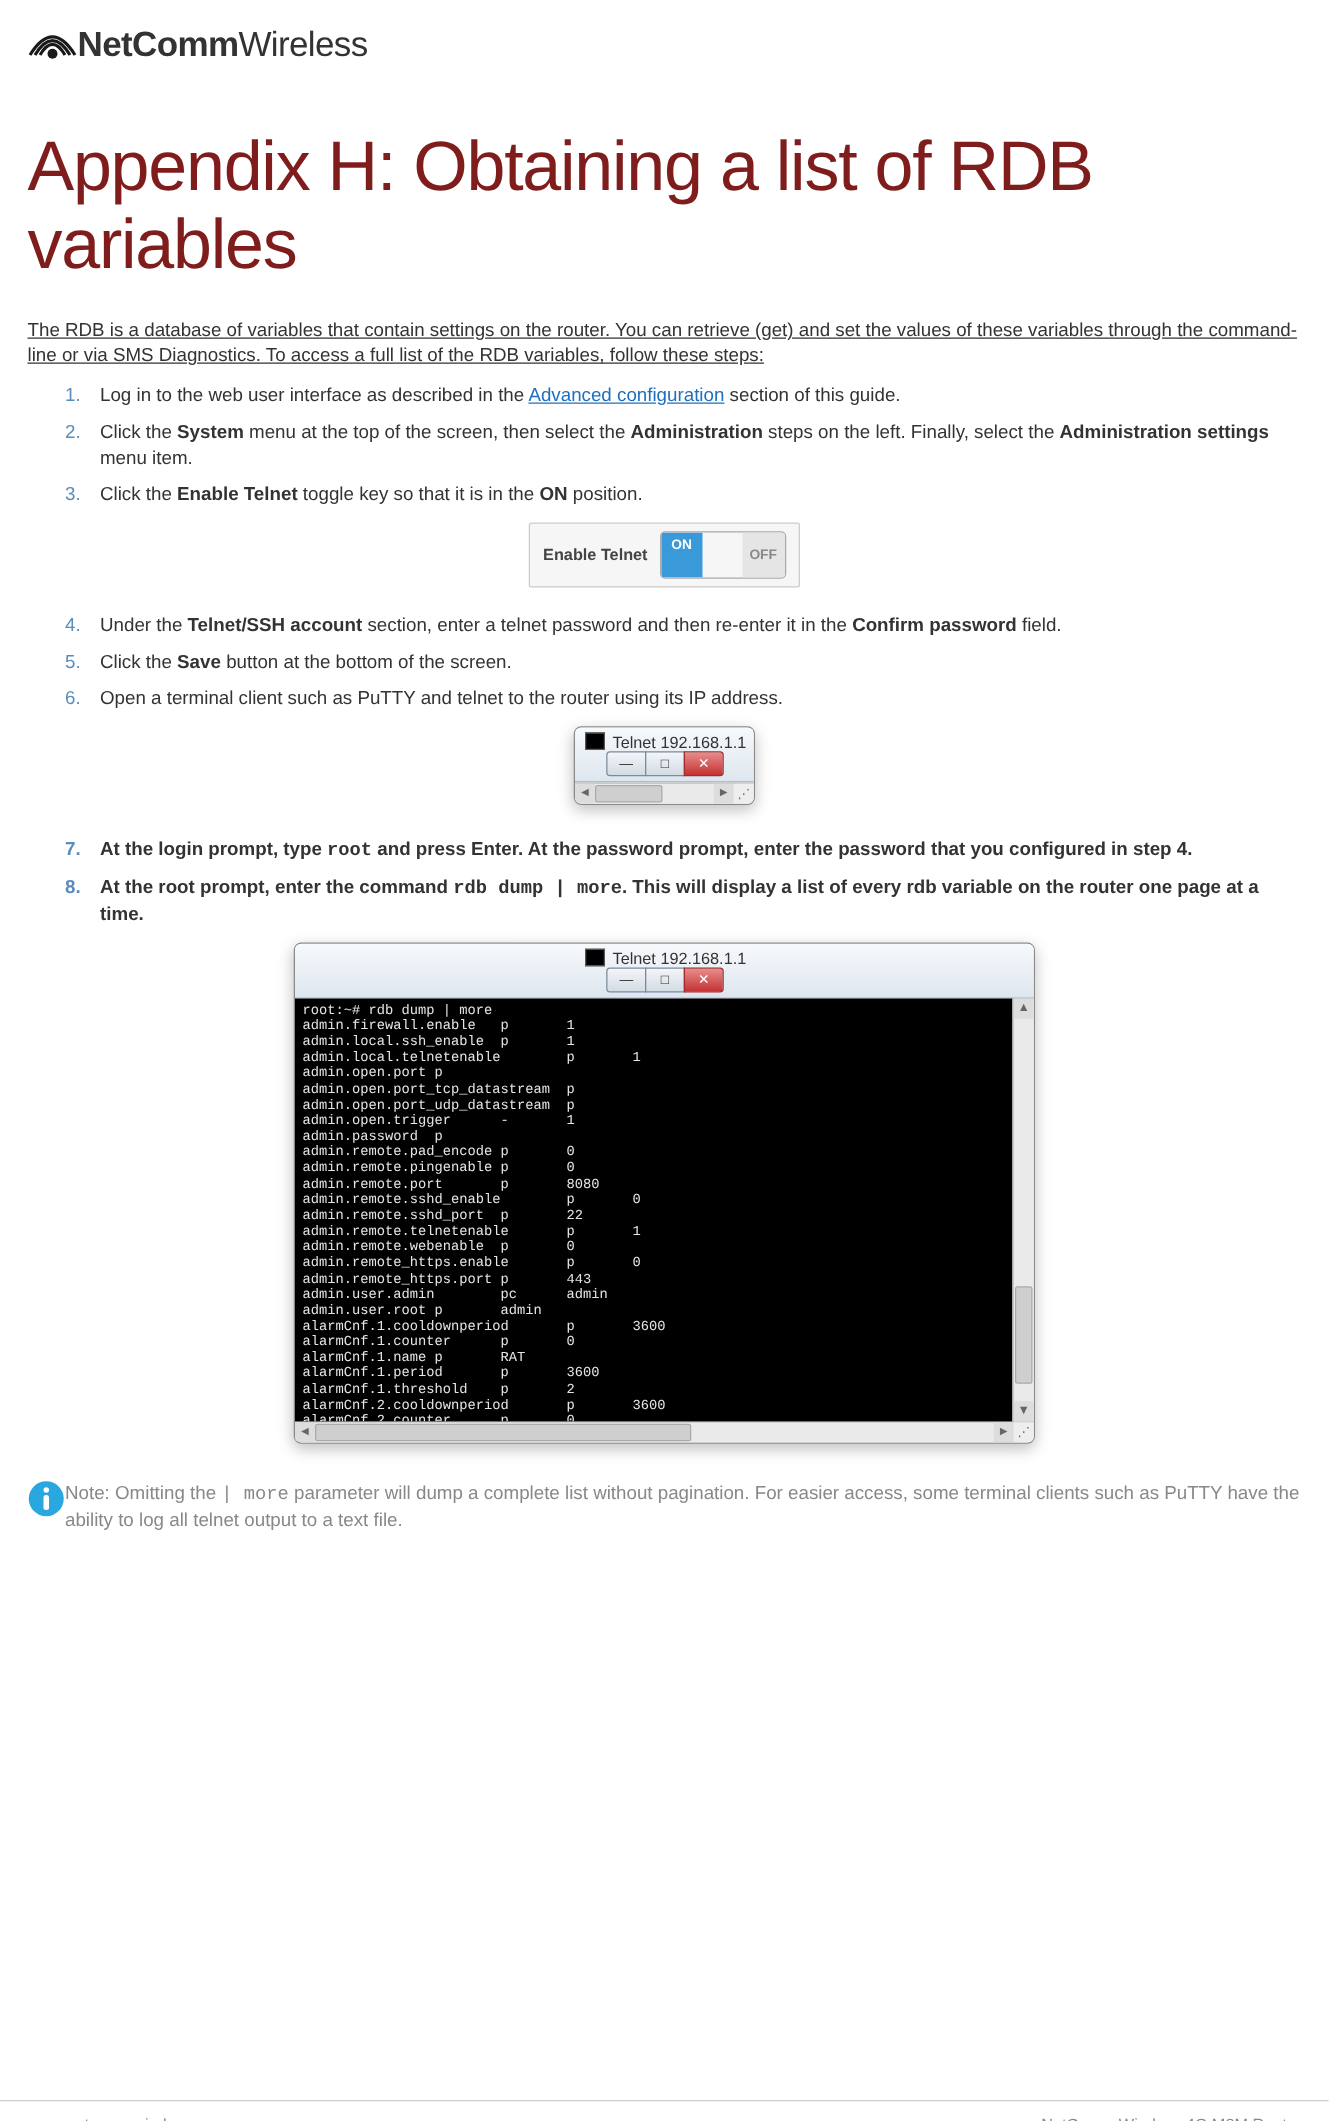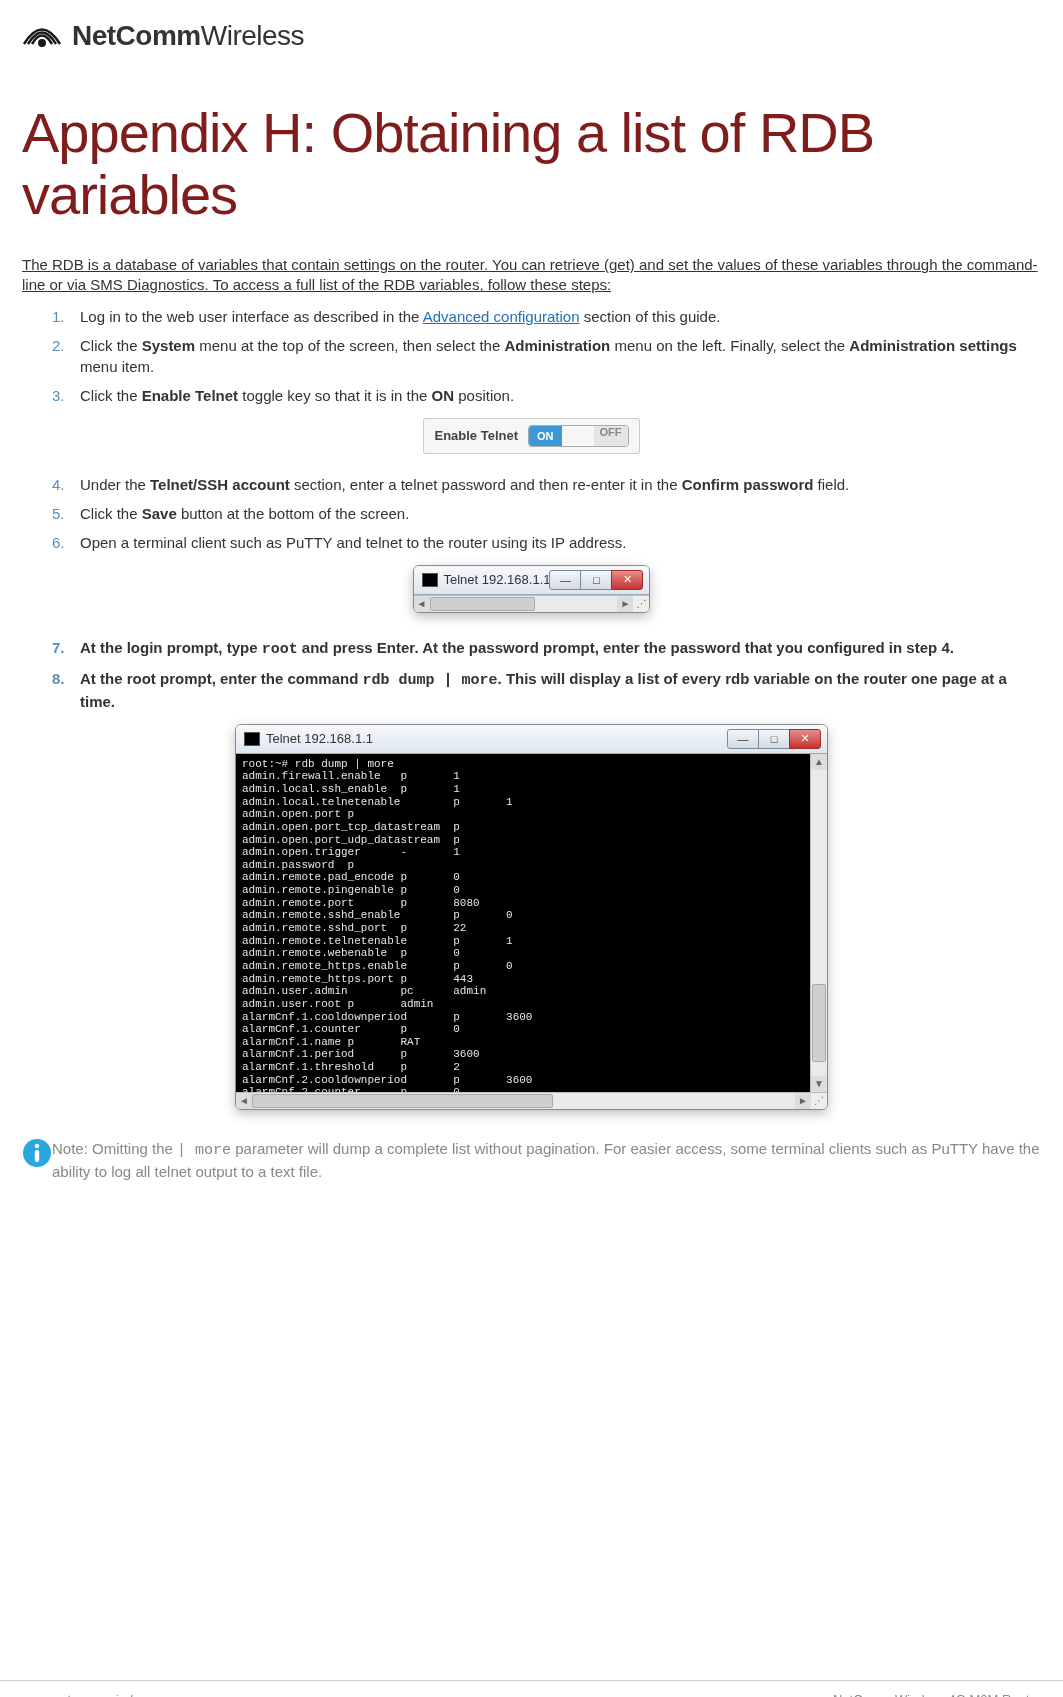--- a/index.html
+++ b/index.html
@@ -12,21 +12,20 @@
   }
   .page {
     padding: 20px 22px 0 22px;
     box-sizing: border-box;
     position: relative;
     min-height: 1640px;
   }
   .logo-row {
     display: flex;
     align-items: center;
-    gap: 10px;
     margin-bottom: 50px;
   }
   .logo-icon svg { display: block; }
   .logo-text { font-size: 28px; font-weight: 300; letter-spacing: -0.5px; }
   .logo-bold { font-weight: 700; }
   h1 {
     font-weight: 300;
     font-size: 56px;
     color: #7f1d1d;
     margin: 0 0 30px 0;
@@ -45,33 +44,33 @@
     display: inline-flex; align-items: center; gap: 10px;
     border: 1px solid #ccc; padding: 6px 10px; background: #f6f6f6;
     border-radius: 2px;
   }
   .toggle-label { font-size: 13px; font-weight: 700; color: #444; }
   .switch {
     display: inline-flex; border: 1px solid #aaa; border-radius: 4px; overflow: hidden;
     font-size: 11px; font-weight: 700;
   }
   .switch .on { background: #3a99d9; color: #fff; padding: 4px 8px; }
-  .switch .off { background: #e5e5e5; color: #888; padding: 0 6px; margin-left: 32px; }
+  .switch .off { background: #e5e5e5; color: #888; padding: 12px 6px; margin-left: 32px; }
   .win {
     display: inline-block; text-align: left;
     border: 1px solid #8a8a8a; border-radius: 6px;
     box-shadow: 0 4px 12px rgba(0,0,0,0.25);
     overflow: hidden; background: #fff;
   }
   .titlebar {
     display: flex; align-items: center; justify-content: space-between;
     background: linear-gradient(#f7f9fb, #dde6ef);
     border-bottom: 1px solid #9aa8b6;
     padding: 4px 6px 4px 8px;
-    font-size: 13px; color: #333;
+    font-size: 13px; color: #333; flex-direction: column;
   }
   .title-left { display: flex; align-items: center; gap: 6px; }
   .cmd-icon { width: 14px; height: 12px; background: #000; border: 1px solid #555; position: relative; }
   .winbtns { display: flex; gap: 0; }
   .winbtn {
     width: 30px; height: 18px; border: 1px solid #7a8a99;
     display: flex; align-items: center; justify-content: center;
     font-size: 11px; background: linear-gradient(#f3f6fa,#d3dbe3);
     margin-left: -1px;
   }
@@ -128,21 +127,21 @@
 
   <h1>Appendix H: Obtaining a list of RDB variables</h1>
 
   <p class="intro">The RDB is a database of variables that contain settings on the router. You can retrieve (get) and set the values of these variables through the command-line or via SMS Diagnostics. To access a full list of the RDB variables, follow these steps:</p>
 
   <ol class="steps">
     <li>
       <span>Log in to the web user interface as described in the </span><span class="link">Advanced configuration</span><span> section of this guide.</span>
     </li>
     <li>
-      <span>Click the </span><span class="b">System</span><span> menu at the top of the screen, then select the </span><span class="b">Administration</span><span> menu on the left. Finally, select the </span><span class="b">Administration settings</span><span> menu item.</span>
+      <span>Click the </span><span class="b">System</span><span> menu at the top of the screen, then select the </span><span class="b">Administration</span><span> steps on the left. Finally, select the </span><span class="b">Administration settings</span><span> menu item.</span>
     </li>
     <li>
       <span>Click the </span><span class="b">Enable Telnet</span><span> toggle key so that it is in the </span><span class="b">ON</span><span> position.</span>
     </li>
   </ol>
 
   <div class="center-fig">
     <div class="toggle-widget">
       <span class="toggle-label">Enable Telnet</span>
       <span class="switch">

